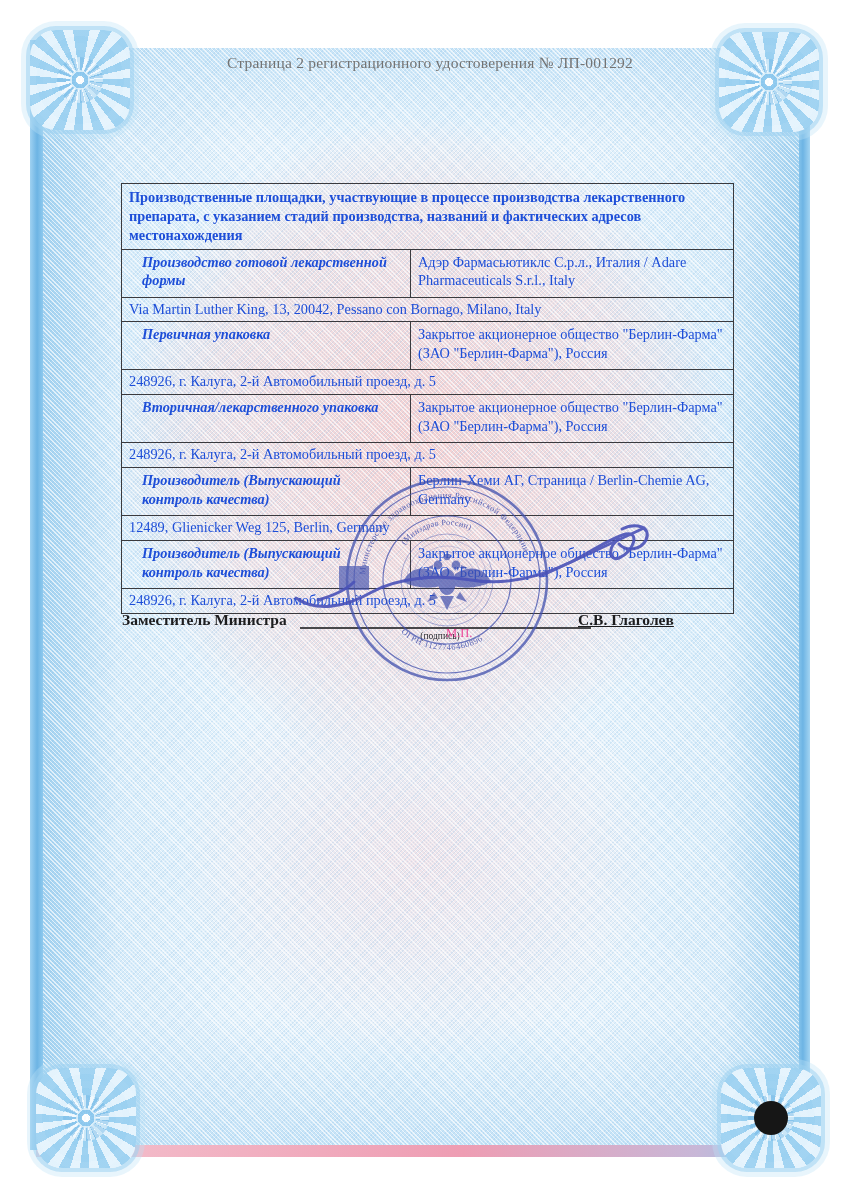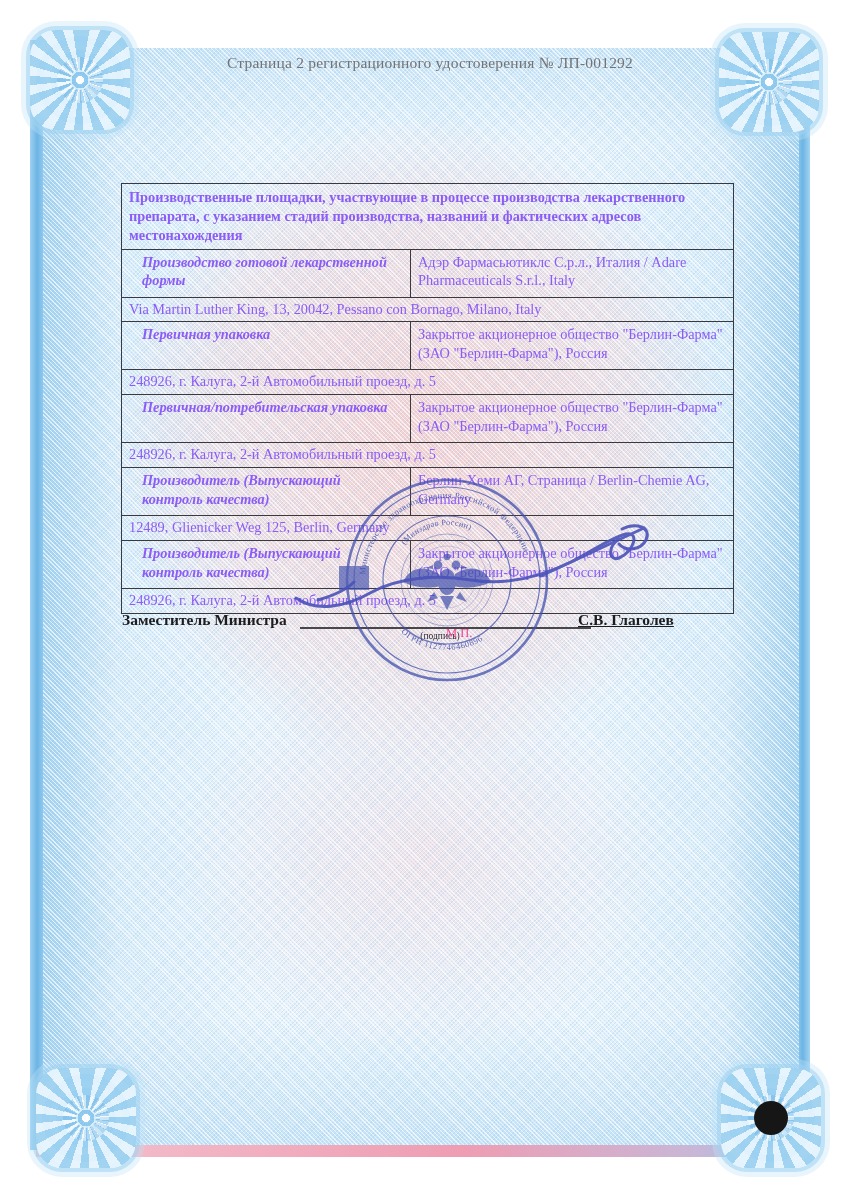--- a/index.html
+++ b/index.html
@@ -48,21 +48,21 @@
     background:radial-gradient(circle,#ffffff 0 30%, #8cc8ee 30% 60%, #dff1fb 60%);opacity:.9;}
   .rosette .hole{position:absolute;left:33px;top:33px;width:34px;height:34px;border-radius:50%;
     background:#161616;z-index:3;}
 
   
   .header-line{position:absolute;left:120px;top:54px;width:620px;z-index:3;
     text-align:center;font-size:15.5px;letter-spacing:.2px;color:#737373;}
 
   
   .prod-table{position:absolute;left:121px;top:183px;width:613px;z-index:3;
-    border-collapse:collapse;table-layout:fixed;font-size:14.3px;line-height:1.32;color:#8b5cf6;}
+    border-collapse:collapse;table-layout:fixed;font-size:14.3px;line-height:1.32;color:#1d4ed8;}
   .prod-table td{border:1.4px solid #3a3a3e;padding:3px 7px 4px 7px;vertical-align:top;
     background:transparent;}
   .prod-table .col-label{width:289px;}
   .prod-table .thead{font-weight:bold;padding:4px 7px;}
   .prod-table .lbl{font-style:italic;font-weight:600;padding-left:20px;}
   .prod-table .pair td{height:40px;}
   .prod-table .addr td{height:18px;padding-top:2px;padding-bottom:3px;}
 
   
   .sig-title{position:absolute;left:122px;top:611px;z-index:3;font-weight:bold;font-size:15.5px;}
@@ -113,21 +113,21 @@
           <td colspan="2">Via Martin Luther King, 13, 20042, Pessano con Bornago, Milano, Italy</td>
         </tr>
       <tr class="pair">
         <td class="lbl">Первичная упаковка</td>
         <td>Закрытое акционерное общество "Берлин-Фарма" (ЗАО "Берлин-Фарма"), Россия</td>
       </tr>
       <tr class="addr">
           <td colspan="2">248926, г. Калуга, 2-й Автомобильный проезд, д. 5</td>
         </tr>
       <tr class="pair">
-        <td class="lbl">Первичная/потребительская упаковка</td>
+        <td class="lbl">Вторичная/лекарственного упаковка</td>
         <td>Закрытое акционерное общество "Берлин-Фарма" (ЗАО "Берлин-Фарма"), Россия</td>
       </tr>
       <tr class="addr">
           <td colspan="2">248926, г. Калуга, 2-й Автомобильный проезд, д. 5</td>
         </tr>
       <tr class="pair">
         <td class="lbl">Производитель (Выпускающий контроль качества)</td>
         <td>Берлин-Хеми АГ, Страница / Berlin-Chemie AG, Germany</td>
       </tr>
       <tr class="addr">

